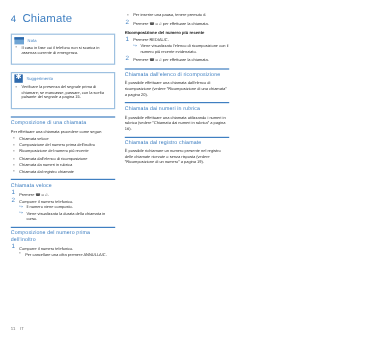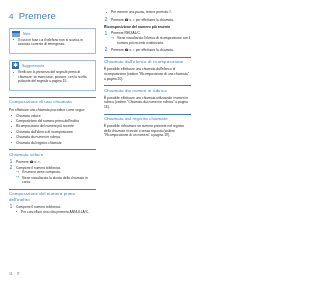--- a/index.html
+++ b/index.html
@@ -183,21 +183,21 @@
 </style>
 </head>
 <body>
 
 <div class="page">
 
   <div class="col col-left">
 
     <div class="chapter">
       <span class="chapter-num">4</span>
-      <span class="chapter-title">Premere</span>
+      <span class="chapter-title">Chiamate</span>
     </div>
 
     <div class="callout">
       <div class="callout-head">
         <span class="icon-note"></span>
         <span class="callout-label">Nota</span>
       </div>
       <div class="callout-body">
         <ul class="sub">
           <li>Il caso in fase cui il telefono non si scarica in assenza corrente di emergenza.</li>

